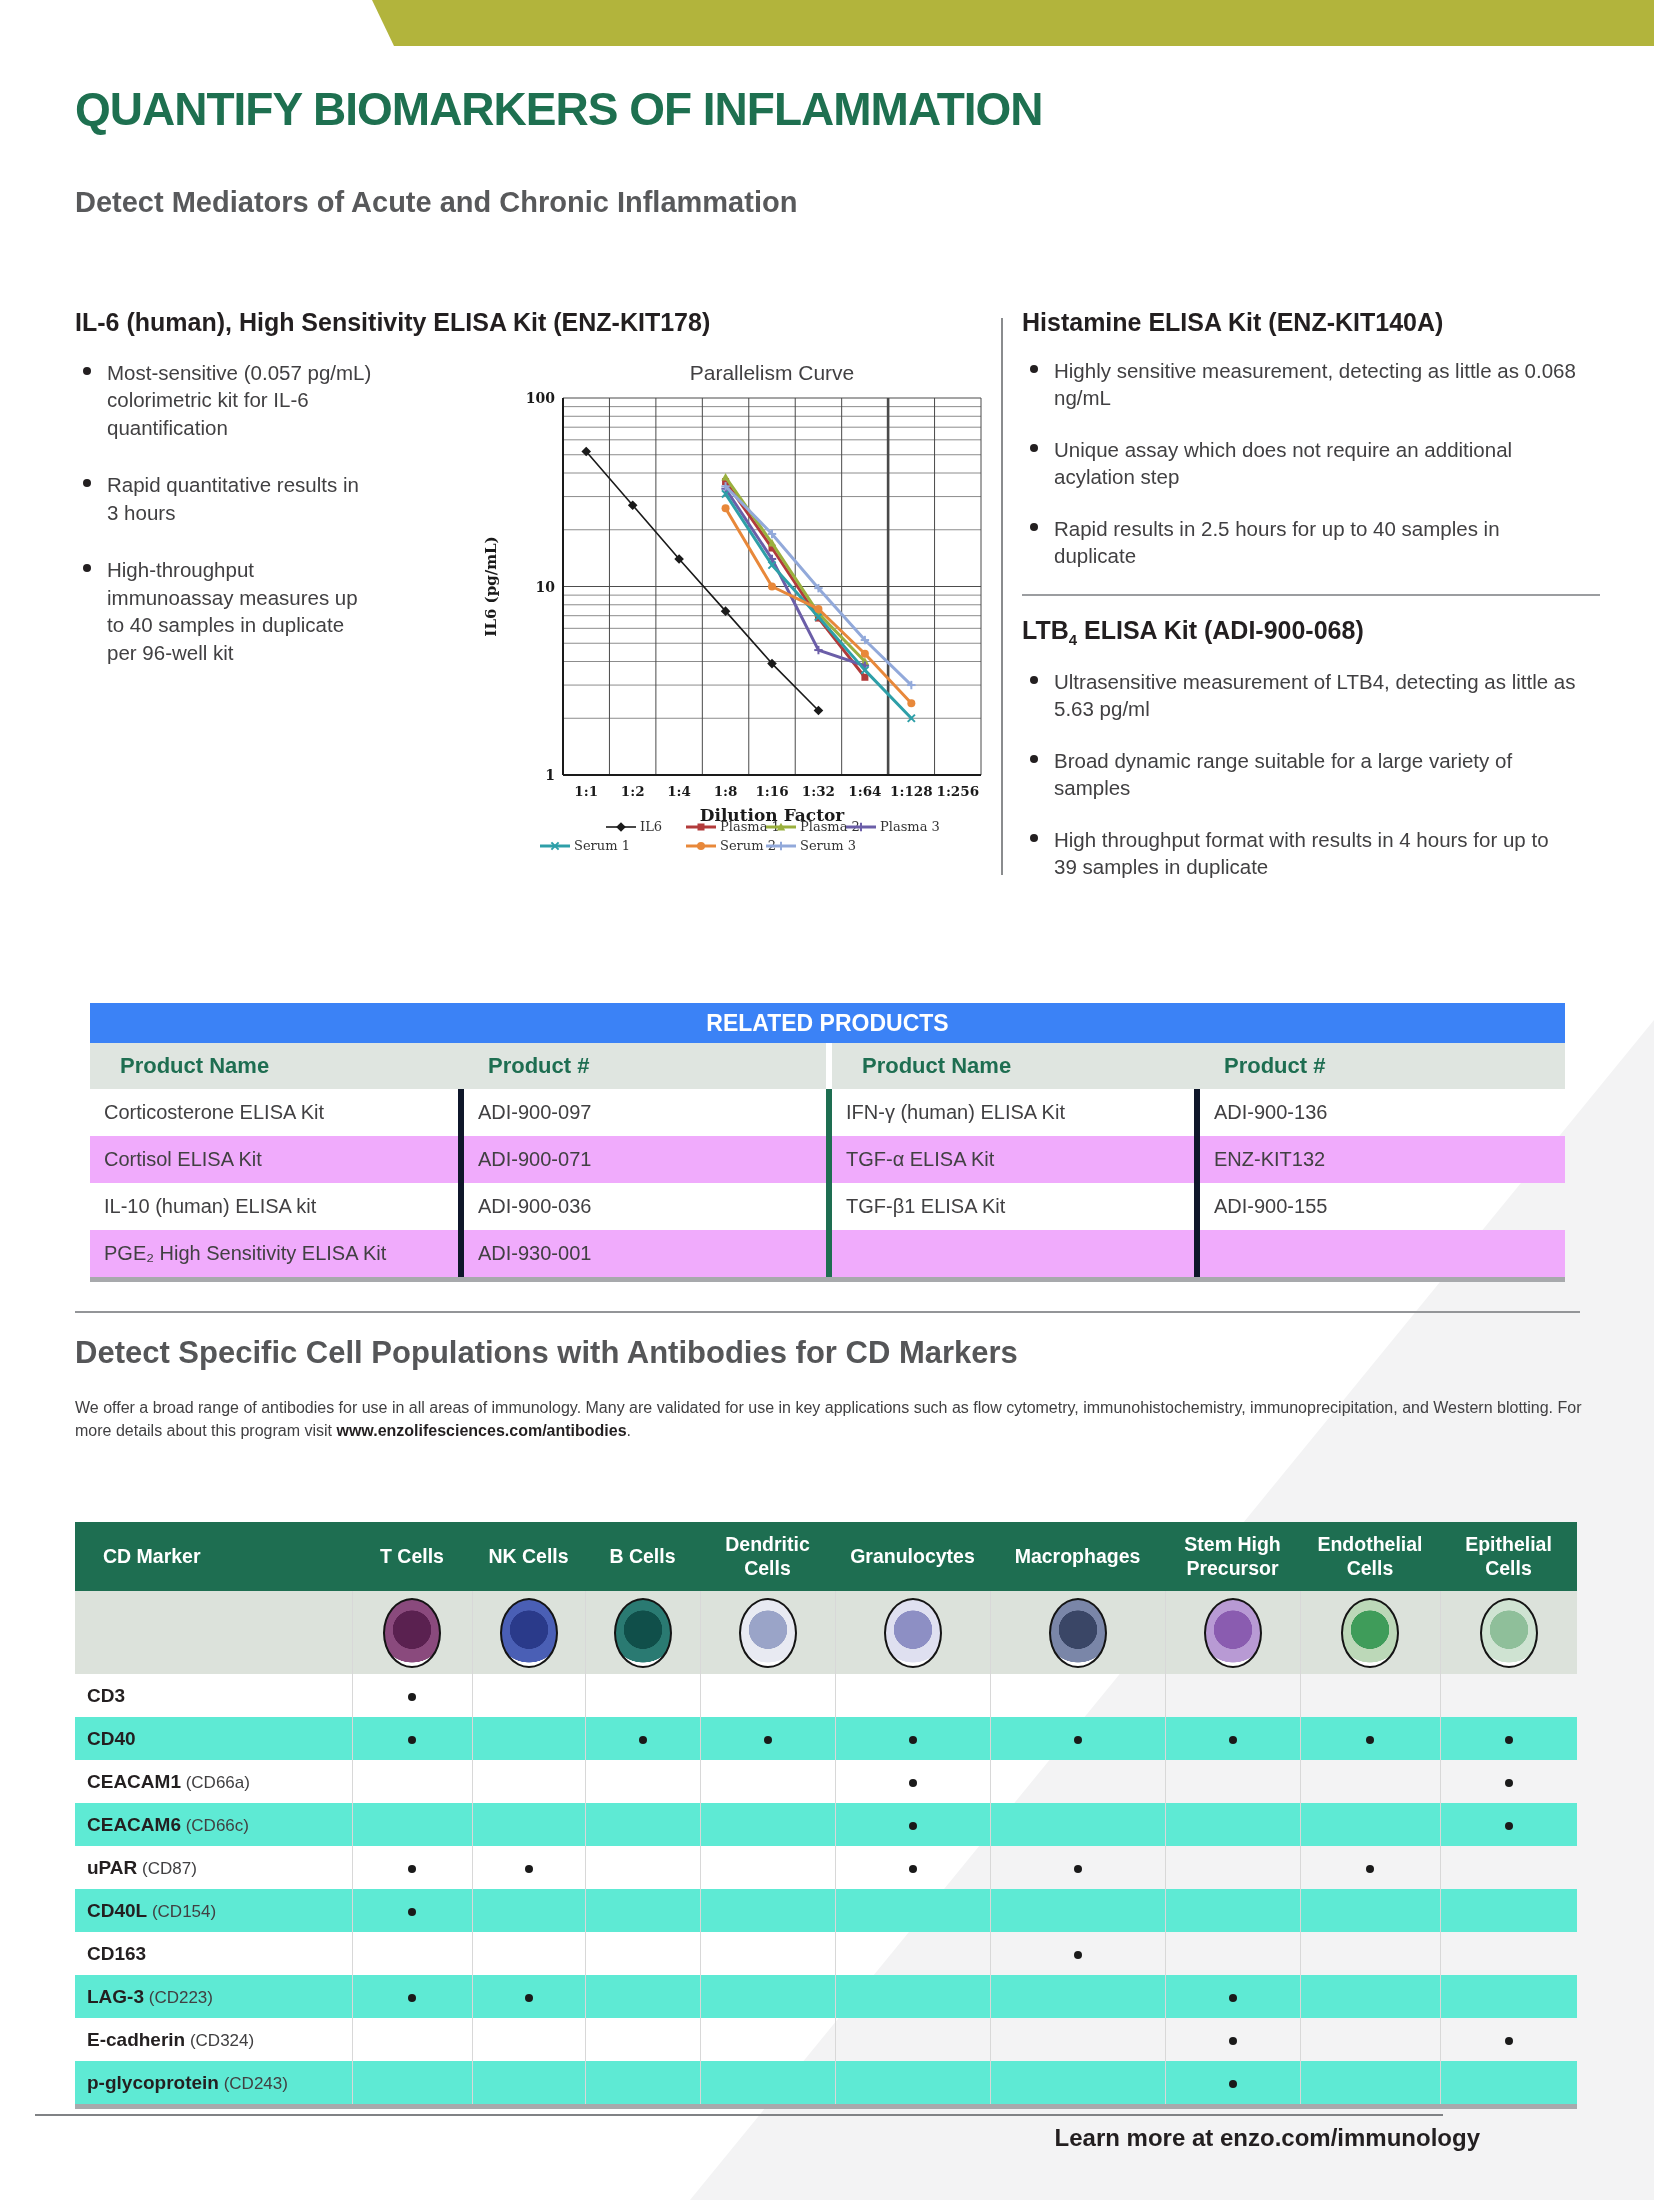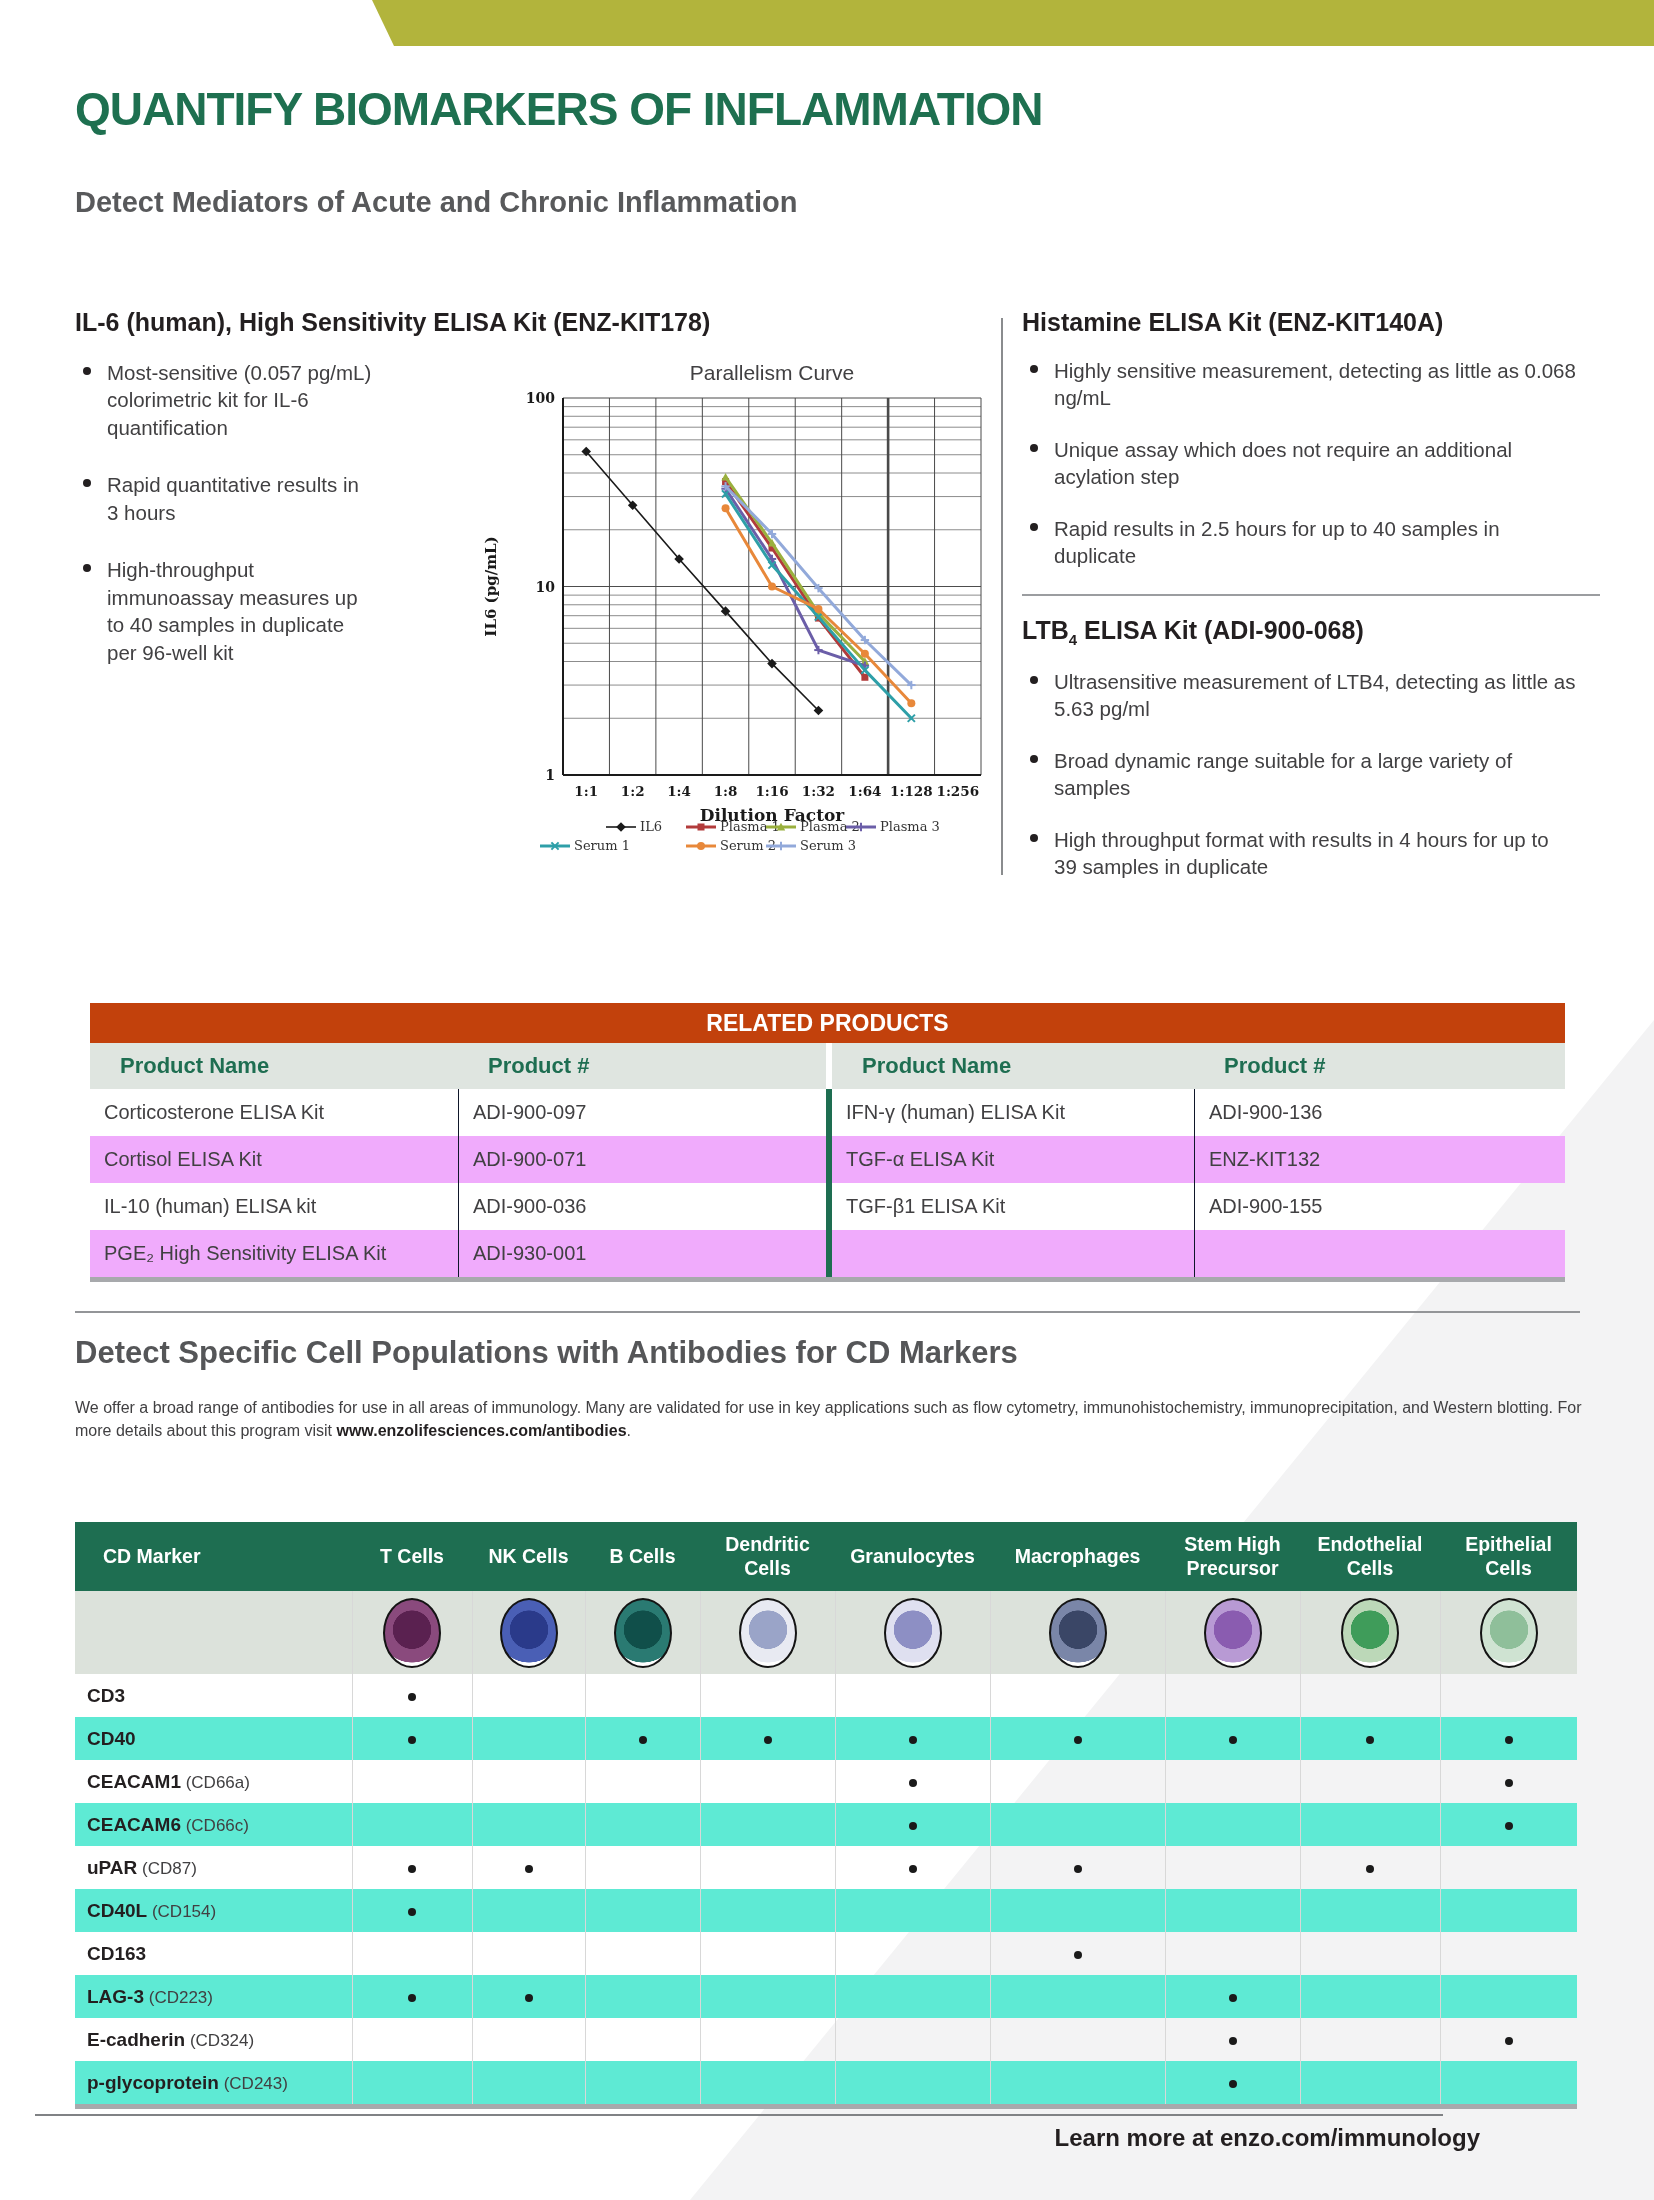--- a/index.html
+++ b/index.html
@@ -19,27 +19,27 @@
   .il6-col{position:absolute;left:75px;top:308px;width:900px;}
   .il6-col .bullets{width:300px;margin-top:22px;}
   .il6-col .bullets li{margin-bottom:30px;}
   .chart-box{position:absolute;left:478px;top:360px;width:520px;height:500px;}
   .vdivider{position:absolute;left:1001px;top:318px;width:2px;height:557px;background:#8a8c8e;}
   .right-col{position:absolute;left:1022px;top:308px;width:578px;}
   .right-col .bullets{width:555px;margin-top:20px;}
   .right-col .rule{height:2px;background:#9b9da0;margin:4px 0 20px 0;width:578px;border:none;}
   
   .rp-table{position:absolute;left:90px;top:1003px;width:1475px;}
-  .rp-title{height:40px;line-height:40px;background:#c2410c;color:#fff;font-size:23px;font-weight:bold;text-align:center;}
+  .rp-title{height:40px;line-height:40px;background:#3b82f6;color:#fff;font-size:23px;font-weight:bold;text-align:center;}
   #rp-grid{display:grid;grid-template-columns:368px 368px 6px 362px 371px;}
   #rp-grid > div{box-sizing:border-box;}
   .rp-h{background:#dfe5e0;color:#1e6e51;font-size:22px;font-weight:bold;height:46px;line-height:46px;padding-left:30px;}
   .rp-hdiv{background:#fff;height:46px;}
   .rp-cell{height:47px;line-height:47px;font-size:20px;color:#414042;padding-left:14px;white-space:nowrap;overflow:hidden;}
-  .rp-cell.numcol{border-left:1px solid #0f172a;}
+  .rp-cell.numcol{border-left:6px solid #0f172a;}
   .rp-div{background:#1e6e51;}
   .rp-row-alt{background:#f0abfc;}
   .rp-bottom{height:5px;background:#a7a9ac;}
   
   .sec2-rule{position:absolute;left:75px;top:1311px;width:1505px;height:2px;background:#939598;}
   .sec2-head{position:absolute;left:75px;top:1335px;font-size:31px;font-weight:bold;color:#555658;}
   .sec2-para{position:absolute;left:75px;top:1396px;width:1507px;font-size:16px;line-height:1.45;color:#414042;}
   .sec2-para b{color:#231f20;}
   
   .cd-wrap{position:absolute;left:75px;top:1522px;width:1502px;}

